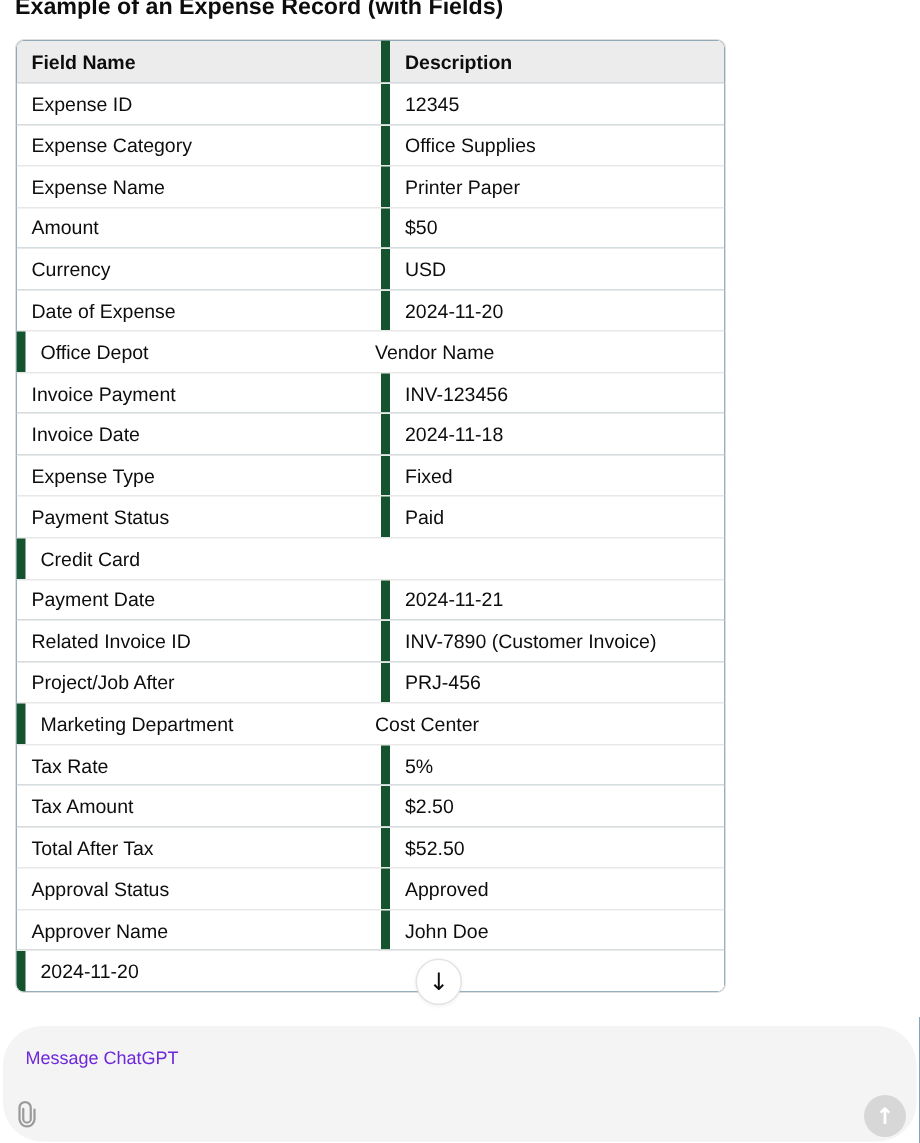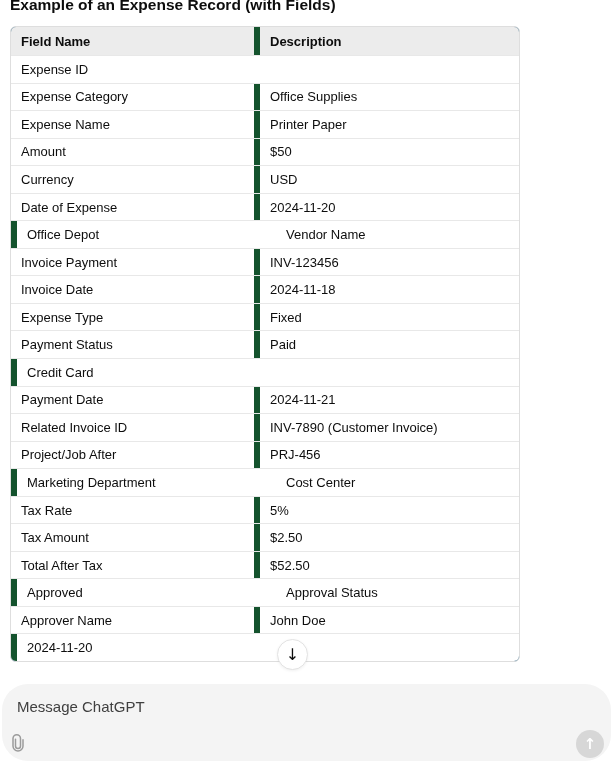--- a/index.html
+++ b/index.html
@@ -22,21 +22,21 @@
     line-height: 20px;
     color: #0d0d0d;
     white-space: nowrap;
   }
 
   
   .table-wrap {
     position: absolute;
     left: 10px;
     top: 26px;
-    width: 510px;
+    width: 474px;
     height: 636px;
     border: 1px solid #dedede;
     border-radius: 6px;
     background: #0c4a6e;
     display: flex;
     flex-direction: column;
     overflow: hidden;
   }
   .thead {
     flex: none;
@@ -100,23 +100,23 @@
     right: 2px;
     top: 684px;
     height: 77px;
     background: #f4f4f4;
     border-radius: 26px;
   }
   .composer-placeholder {
     position: absolute;
     left: 15px;
     top: 15px;
-    font-size: 15px;
-    line-height: 1;
-    color: #404040;
+    font-size: 12px;
+    line-height: 1;
+    color: #6d28d9;
     cursor: text;
     white-space: nowrap;
   }
   .attach-btn {
     position: absolute;
     left: 2px;
     top: 45px;
     width: 28px;
     height: 28px;
     background: none;
@@ -157,20 +157,21 @@
 <h2 class="page-title">Example of an Expense Record (with Fields)</h2>
 
 <div class="table-wrap">
   <div class="thead">
     <div class="cell th col-field">Field Name</div>
     <div class="cell th col-desc">Description</div>
   </div>
   <div class="tbody" id="tbody">
       <div class="tr">
         <div class="cell td col-field">Expense ID</div>
+        <div class="cell td col-desc">12345</div>
       </div>
       <div class="tr">
         <div class="cell td col-field">Expense Category</div>
         <div class="cell td col-desc">Office Supplies</div>
       </div>
       <div class="tr">
         <div class="cell td col-field">Expense Name</div>
         <div class="cell td col-desc">Printer Paper</div>
       </div>
       <div class="tr">
@@ -230,22 +231,22 @@
       </div>
       <div class="tr">
         <div class="cell td col-field">Tax Amount</div>
         <div class="cell td col-desc">$2.50</div>
       </div>
       <div class="tr">
         <div class="cell td col-field">Total After Tax</div>
         <div class="cell td col-desc">$52.50</div>
       </div>
       <div class="tr">
+        <div class="cell td col-field">Approval Status</div>
         <div class="cell td col-desc">Approved</div>
-        <div class="cell td col-field">Approval Status</div>
       </div>
       <div class="tr">
         <div class="cell td col-field">Approver Name</div>
         <div class="cell td col-desc">John Doe</div>
       </div>
       <div class="tr">
         <div class="cell td col-desc">2024-11-20</div>
       </div>
     </div>
 </div>

